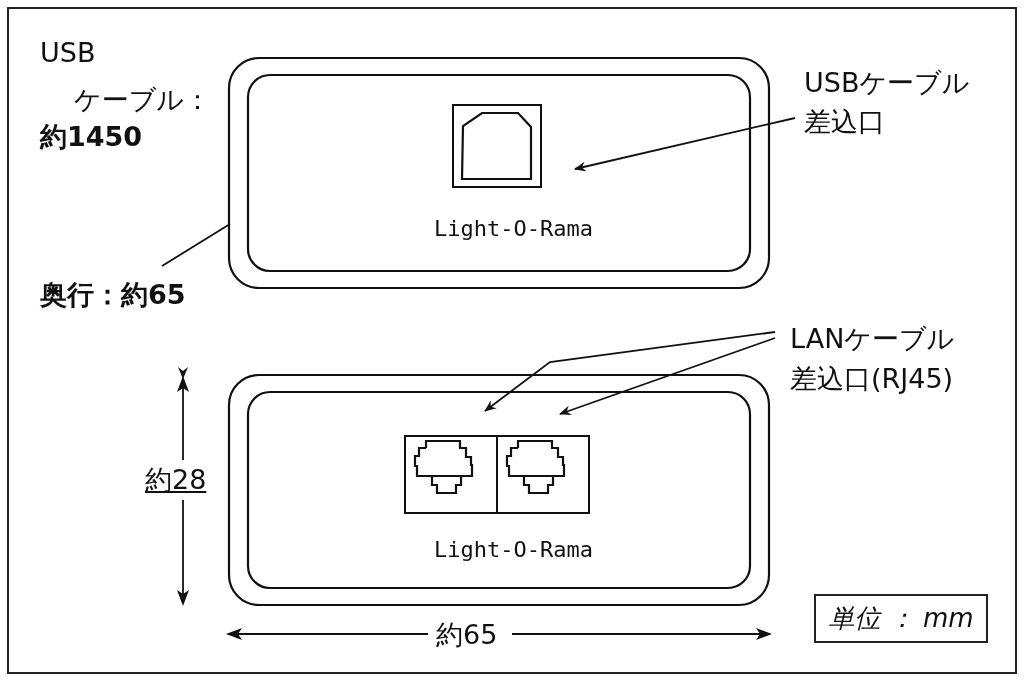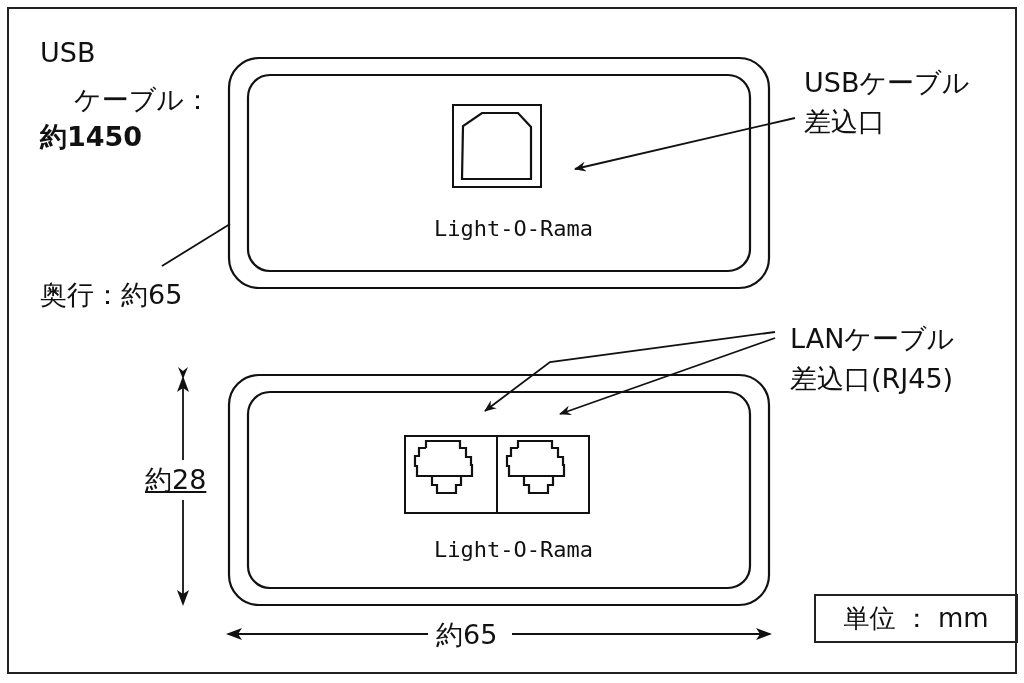--- a/index.html
+++ b/index.html
@@ -4,23 +4,23 @@
 <style>
   html, body { margin: 0; padding: 0; background: #ffffff; }
   body { width: 1024px; height: 683px; position: relative; overflow: hidden;
          font-family: "DejaVu Sans", "Liberation Sans", sans-serif; color: #111; }
   #frame { position: absolute; left: 7px; top: 7px; width: 1010px; height: 667px;
            border: 2px solid #222; box-sizing: border-box; }
   svg#dia { position: absolute; left: 0; top: 0; }
   .lbl { position: absolute; font-size: 27px; line-height: 34px; white-space: nowrap; color: #111; }
   .mono { position: absolute; font-family: "DejaVu Sans Mono", "Liberation Mono", monospace;
           font-size: 22px; white-space: nowrap; color: #111; margin-left: 24px; }
-  #unit-box { position: absolute; left: 814px; top: 594px; width: 204px; height: 49px;
+  #unit-box { position: absolute; left: 814px; top: 594px; width: 174px; height: 49px;
               border: 2px solid #222; box-sizing: border-box; font-size: 26px;
-              display: flex; align-items: center; justify-content: center; }
+              display: flex; align-items: center; justify-content: center; font-style: italic; }
 </style>
 </head>
 <body>
 
 <div id="frame"></div>
 
 <svg id="dia" width="1024" height="683" viewBox="0 0 1024 683">
   <defs>
     <marker id="ah" markerWidth="12" markerHeight="10" refX="11" refY="5" orient="auto" markerUnits="userSpaceOnUse">
       <path d="M0,0 L12,5 L0,10 L4,5 Z" fill="#111"></path>
@@ -67,21 +67,21 @@
     <line x1="228" y1="634" x2="428" y2="634" stroke="#111" stroke-width="1.8"></line>
     <path d="M226,634 L242,628 L238,634 L242,640 Z" fill="#111"></path>
     <line x1="512" y1="634" x2="770" y2="634" stroke="#111" stroke-width="1.8"></line>
     <path d="M772,634 L756,628 L760,634 L756,640 Z" fill="#111"></path>
   </g>
 </svg>
 
 <div class="lbl" style="left:40px; top:36px;">USB</div>
 <div class="lbl" style="left:40px; top:83px;margin-left:34px;">ケーブル：</div>
 <div class="lbl" style="left:40px; top:120px;font-weight:bold;">約1450</div>
-<div class="lbl" style="left:40px; top:278px;">奥行：約65</div>
+<div class="lbl" style="left:40px; top:278px;font-weight:bold;">奥行：約65</div>
 
 <div class="lbl" style="left:804px; top:66px;">USBケーブル</div>
 <div class="lbl" style="left:804px; top:105px;text-align:right;">差込口</div>
 
 <div class="lbl" style="left:790px; top:322px;">LANケーブル</div>
 <div class="lbl" style="left:790px; top:362px;">差込口(RJ45)</div>
 
 <div class="lbl" style="left:145px; top:463px;text-decoration:underline;">約28</div>
 <div class="lbl" style="left:436px; top:618px;">約65</div>
 

